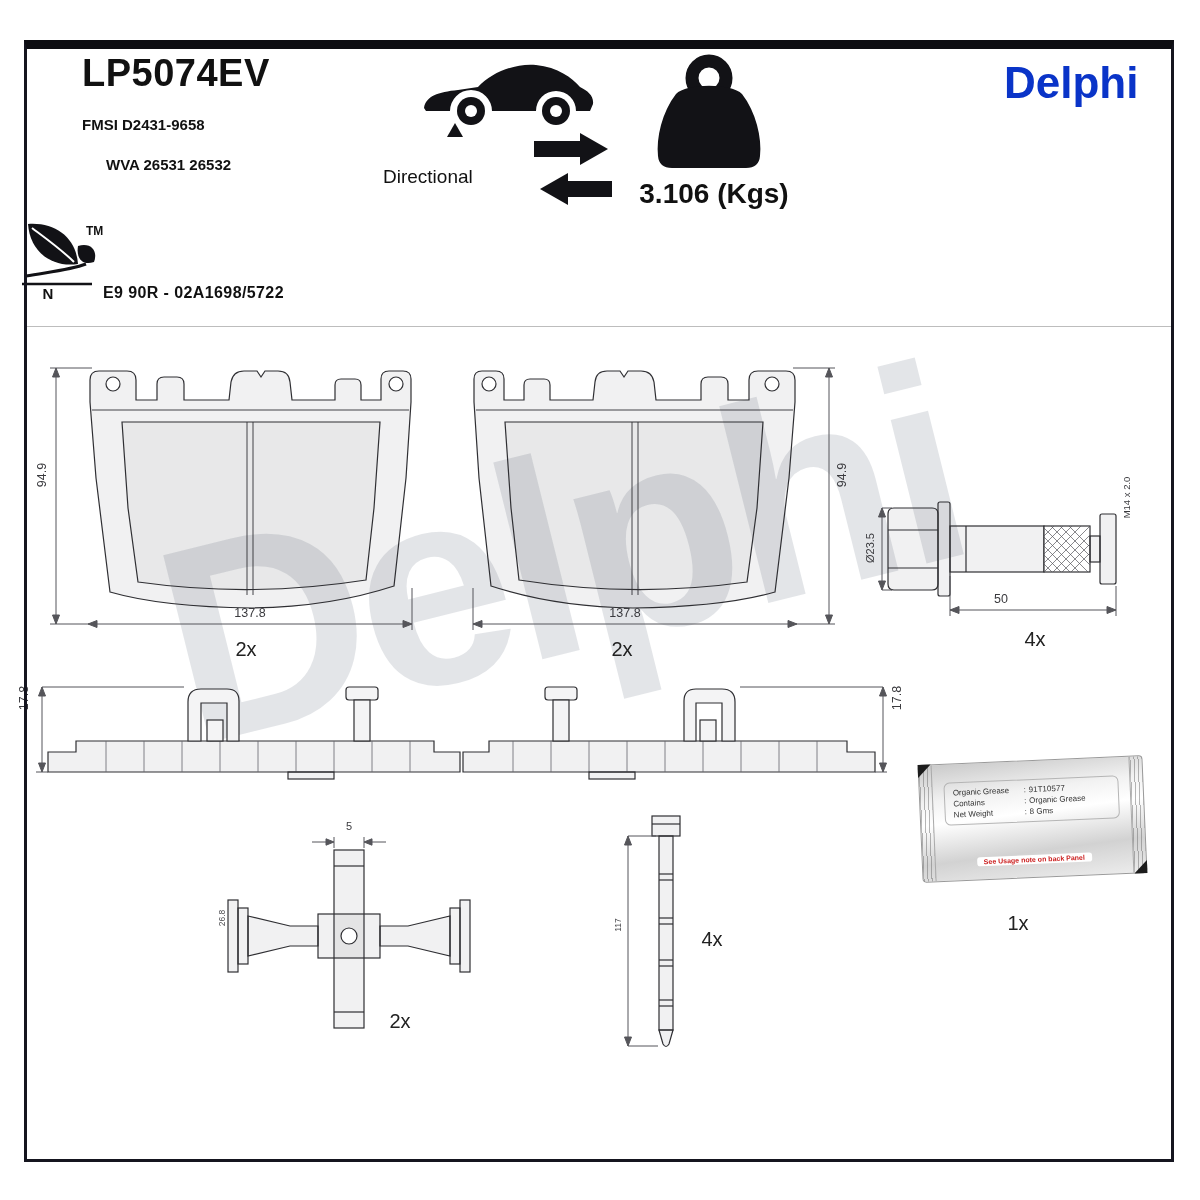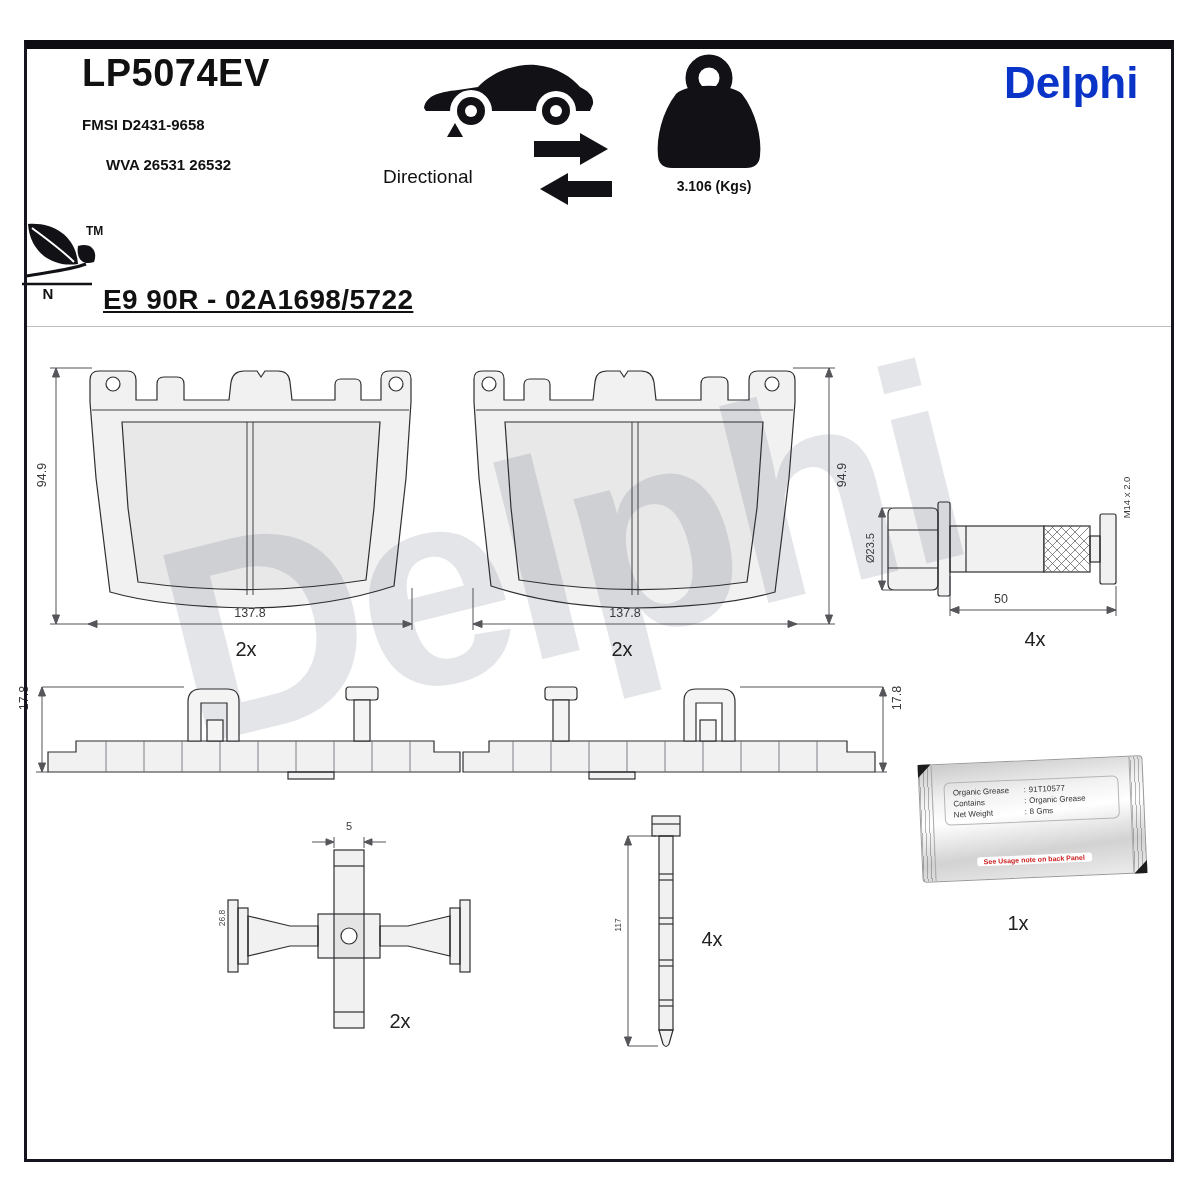--- a/index.html
+++ b/index.html
@@ -9,25 +9,25 @@
   }
   .abs{position:absolute;}
   .frame{left:24px;top:40px;width:1150px;height:1122px;box-sizing:border-box;
     border:3px solid #15151f;border-top:9px solid #0d0d12;z-index:6;pointer-events:none;}
   .divider{left:27px;top:326px;width:1144px;height:1px;background:#bdbdbd;z-index:2;}
   .part-number{left:82px;top:52px;font-size:38px;font-weight:bold;letter-spacing:.5px;z-index:3;}
   .ref{font-size:15px;font-weight:bold;z-index:3;}
   .fmsi{left:82px;top:116px;}
   .wva{left:82px;top:156px;margin-left:24px;}
   .directional-label{left:383px;top:166px;font-size:19px;z-index:3;}
-  .weight-value{left:630px;top:178px;width:168px;text-align:center;font-size:14px;font-weight:bold;z-index:3;}
+  .weight-value{left:630px;top:178px;width:168px;text-align:center;font-size:28px;font-weight:bold;z-index:3;}
   .delphi-logo{left:1004px;top:58px;font-size:44px;font-weight:bold;letter-spacing:0px;z-index:3;}
   .tm{left:86px;top:224px;font-size:12px;font-weight:bold;z-index:3;}
   .eco-n{left:38px;top:285px;width:20px;text-align:center;font-size:15px;font-weight:bold;z-index:3;}
-  .approval{left:103px;top:284px;font-size:28px;font-weight:bold;letter-spacing:.4px;z-index:3;text-decoration:underline;}
+  .approval{left:103px;top:284px;font-size:16px;font-weight:bold;letter-spacing:.4px;z-index:3;}
   .watermark{
     left:30px;top:195px;width:1060px;height:720px;display:flex;align-items:center;justify-content:center;
     transform:rotate(-14deg);font-size:280px;font-weight:bold;letter-spacing:-8px;
     color:rgba(148,153,166,0.26);z-index:0;user-select:none;white-space:nowrap;
   }
   .dim{font-size:12.5px;color:#3a3a3e;z-index:2;text-align:center;}
   .dim-sm{font-size:8.5px;color:#4a4a4e;z-index:2;text-align:center;}
   .rot{transform:rotate(-90deg);}
   .qty{font-size:20px;color:#222;z-index:2;text-align:center;}
   svg.drawing{z-index:1;overflow:visible;}

